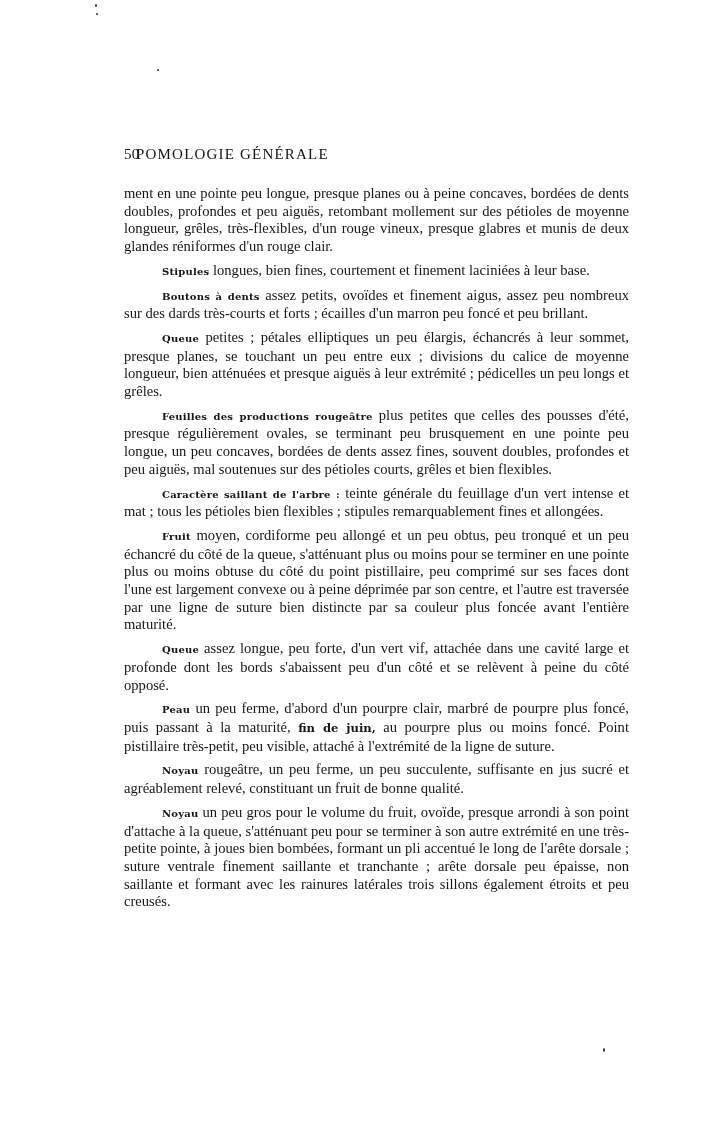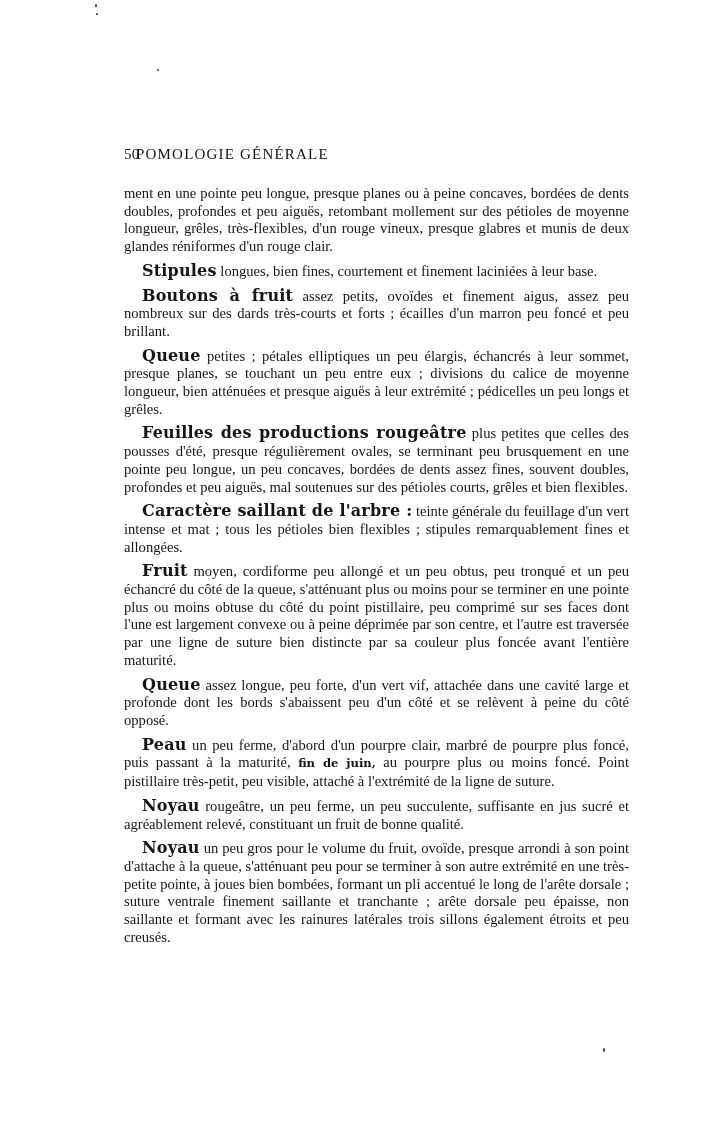--- a/index.html
+++ b/index.html
@@ -50,22 +50,23 @@
       text-align: justify;
       text-indent: 18px;
       hyphens: manual;
     }
     .para.cont {
       text-indent: 0;
     }
     .lead {
       font-family: "DejaVu Serif", "Liberation Serif", serif;
       font-weight: bold;
-      font-size: 16px;
+      font-size: 10px;
       letter-spacing: 0.2px;
+      margin-left: 20px;
     }
     .inline-bold {
       font-family: "DejaVu Serif", "Liberation Serif", serif;
       font-weight: bold;
       font-size: 11.6px;
     }
     .speck {
       position: absolute;
       background: #333;
       border-radius: 50%;
@@ -87,21 +88,21 @@
 
   <p class="para cont">
     <span>ment en une pointe peu longue, presque planes ou à peine concaves, bordées de dents doubles, profondes et peu aiguës, retombant mollement sur des pétioles de moyenne longueur, grêles, très-flexibles, d'un rouge vineux, presque glabres et munis de deux glandes réniformes d'un rouge clair.</span>
   </p>
 
   <p class="para">
     <span class="lead">Stipules</span><span> longues, bien fines, courtement et finement laciniées à leur base.</span>
   </p>
 
   <p class="para">
-    <span class="lead">Boutons à fruit</span><span> assez petits, ovoïdes et finement aigus, assez peu nombreux sur des dards très-courts et forts ; écailles d'un marron peu foncé et peu brillant.</span>
+    <span class="lead">Boutons à dents</span><span> assez petits, ovoïdes et finement aigus, assez peu nombreux sur des dards très-courts et forts ; écailles d'un marron peu foncé et peu brillant.</span>
   </p>
 
   <p class="para">
     <span class="lead">Queue</span><span> petites ; pétales elliptiques un peu élargis, échancrés à leur sommet, presque planes, se touchant un peu entre eux ; divisions du calice de moyenne longueur, bien atténuées et presque aiguës à leur extrémité ; pédicelles un peu longs et grêles.</span>
   </p>
 
   <p class="para">
     <span class="lead">Feuilles des productions rougeâtre</span><span> plus petites que celles des pousses d'été, presque régulièrement ovales, se terminant peu brusquement en une pointe peu longue, un peu concaves, bordées de dents assez fines, souvent doubles, profondes et peu aiguës, mal soutenues sur des pétioles courts, grêles et bien flexibles.</span>
   </p>
 

